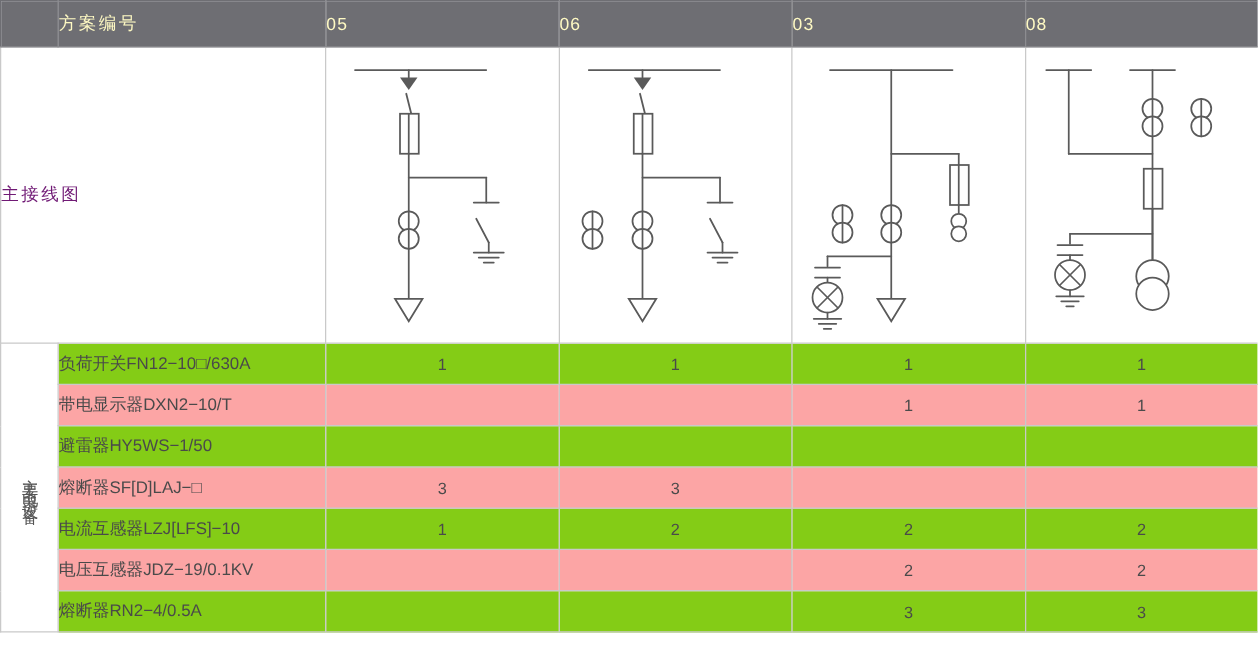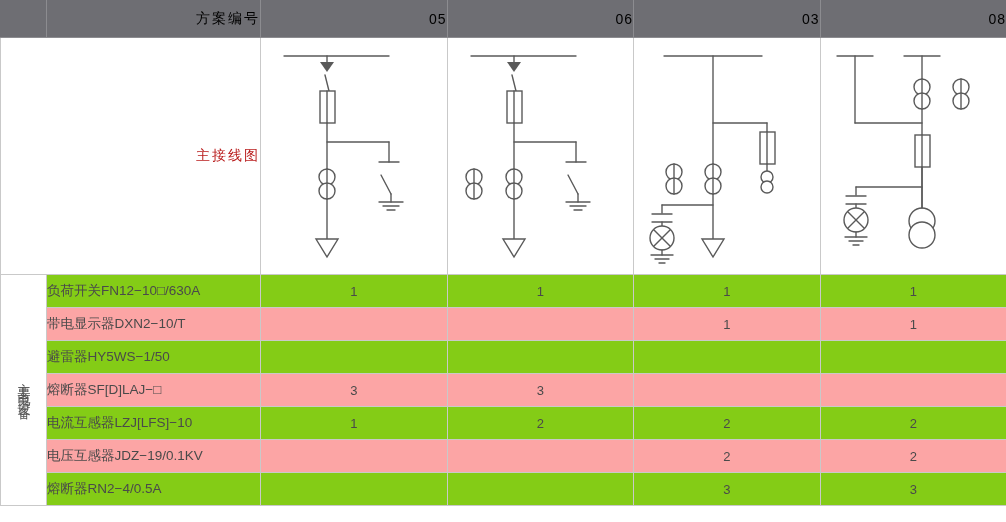--- a/index.html
+++ b/index.html
@@ -31,49 +31,48 @@
   table.spec td, table.spec th {
     border: 1px solid #c9c9c9;
     padding: 0;
     font-weight: normal;
     vertical-align: middle;
   }
 
   
   tr.header-row th {
     background: #6e6e73;
-    color: #000000;
+    color: #fef9c3;
     height: 36px;
     font-size: 14px;
     letter-spacing: 1px;
-    text-align: right;
+    text-align: left;
     border-color: #8c8c90;
     border-top-color: #6e6e73;
   }
   tr.header-row th.corner-blank {
     border-left-color: #6e6e73;
   }
   tr.header-row th.plan-label {
     letter-spacing: 2px;
   }
   tr.header-row th:last-child {
     border-right-color: #6e6e73;
-    padding-left: 40px;
   }
 
   
   tr.diagram-row td {
     height: 236px;
     background: #ffffff;
   }
   td.diagram-title {
-    text-align: right;
+    text-align: left;
     font-size: 14px;
     letter-spacing: 2px;
-    color: #b91c1c;
+    color: #701a75;
     border-left-color: #ffffff;
   }
   td.diagram-cell {
     text-align: center;
     padding: 0;
   }
   td.diagram-cell svg { display: block; margin: 0 auto; }
   tr.diagram-row td:last-child { border-right-color: #ffffff; }
 
   

